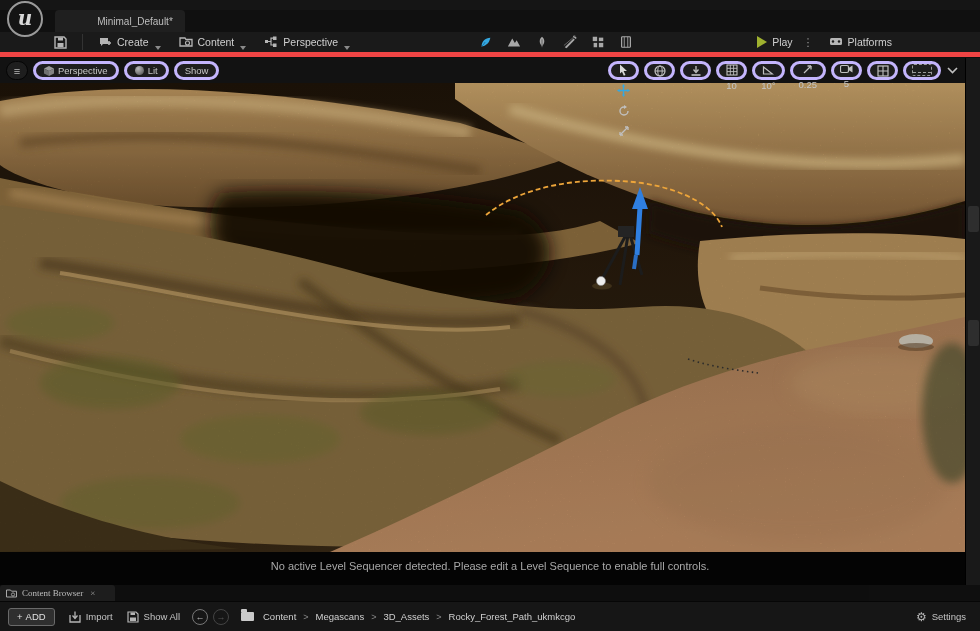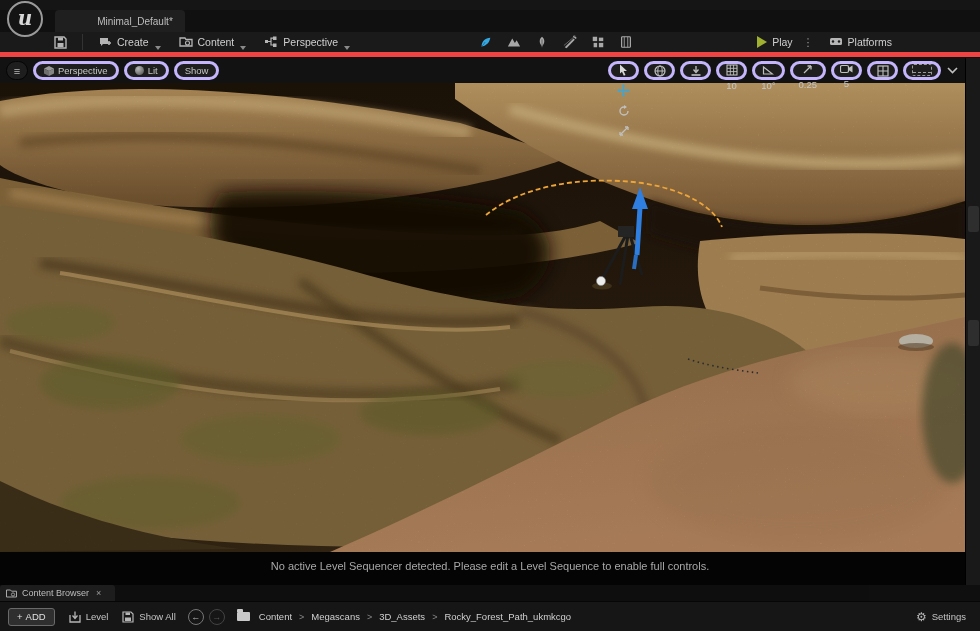--- a/index.html
+++ b/index.html
@@ -48,21 +48,21 @@
   .viewport { position:absolute; left:0; top:83px; width:965px; height:469px; background:#221709; }
   .seq-bar { position:absolute; left:0; top:552px; width:980px; height:33px; background:#040404;
     display:flex; justify-content:center; }
   .seq-bar span { font-size:11px; color:#a8a8a8; margin-top:8px; }
 
   
   .right-strip { position:absolute; left:965px; top:58px; width:15px; height:527px; background:#191919; border-left:1px solid #000; }
   .strip-tab { position:absolute; left:2px; width:11px; height:26px; background:#2e2e2e; border-radius:2px; }
 
   
-  .cb-tabrow { position:absolute; left:0; top:585px; width:869px; height:16px; background:#0e0e0e; }
+  .cb-tabrow { position:absolute; left:0; top:585px; width:869px; height:16px; background:#0e0e0e;font-family:Liberation Serif, serif; }
   .cb-tab { position:absolute; left:0; top:0; width:115px; height:16px; background:#1d1d1d; display:flex; align-items:center; gap:5px;
     padding:0 6px; font-size:9px; color:#bdbdbd; border-radius:3px 3px 0 0; }
   .cb-toolbar { position:absolute; left:0; top:601px; width:980px; height:30px; background:#161616; display:flex; align-items:center; border-top:1px solid #060606; }
   .add-btn { display:flex; align-items:center; height:18px; margin-left:8px; padding:0 8px; background:#2f2f2f;
     border:1px solid #6a6a6a; border-radius:3px; font-size:9.5px; color:#e0e0e0; gap:3px; }
   .cb-btn { display:flex; align-items:center; gap:5px; font-size:9.5px; color:#c4c4c4; margin-left:14px; }
   .hist-btn { width:16px; height:16px; border-radius:50%; border:1px solid #777; color:#bbb; font-size:9px;
     display:flex; align-items:center; justify-content:center; margin-left:12px; }
   .hist-btn.dim { border-color:#444; color:#555; margin-left:5px; }
   .folder { width:13px; height:9px; background:#c9c9c9; border-radius:1px; position:relative; margin-left:12px; }
@@ -444,21 +444,21 @@
       <span>+</span>
       <span>ADD</span>
     </div>
     <div class="cb-btn">
       <span class="icn" style="width:12px;height:12px;">
         <svg width="12" height="12" viewBox="0 0 12 12">
             <path d="M1,4 V11 H11 V4" fill="none" stroke="#b5b5b5" stroke-width="1.3"></path>
             <path d="M6,0.5 V6.5 M3.5,4.5 L6,7.5 L8.5,4.5" fill="none" stroke="#b5b5b5" stroke-width="1.3"></path>
           </svg>
       </span>
-      <span>Level</span>
+      <span>Import</span>
     </div>
     <div class="cb-btn">
       <span class="icn" style="width:12px;height:12px;">
         <svg width="12" height="12" viewBox="0 0 12 12">
             <path d="M1,1 h8 l2,2 v8 h-10 z" fill="none" stroke="#b5b5b5" stroke-width="1.2"></path>
             <rect x="3" y="6.5" width="6" height="3.5" fill="#b5b5b5"></rect>
             <rect x="3.5" y="1.5" width="4.5" height="2.5" fill="#b5b5b5"></rect>
           </svg>
       </span>
       <span>Show All</span>

